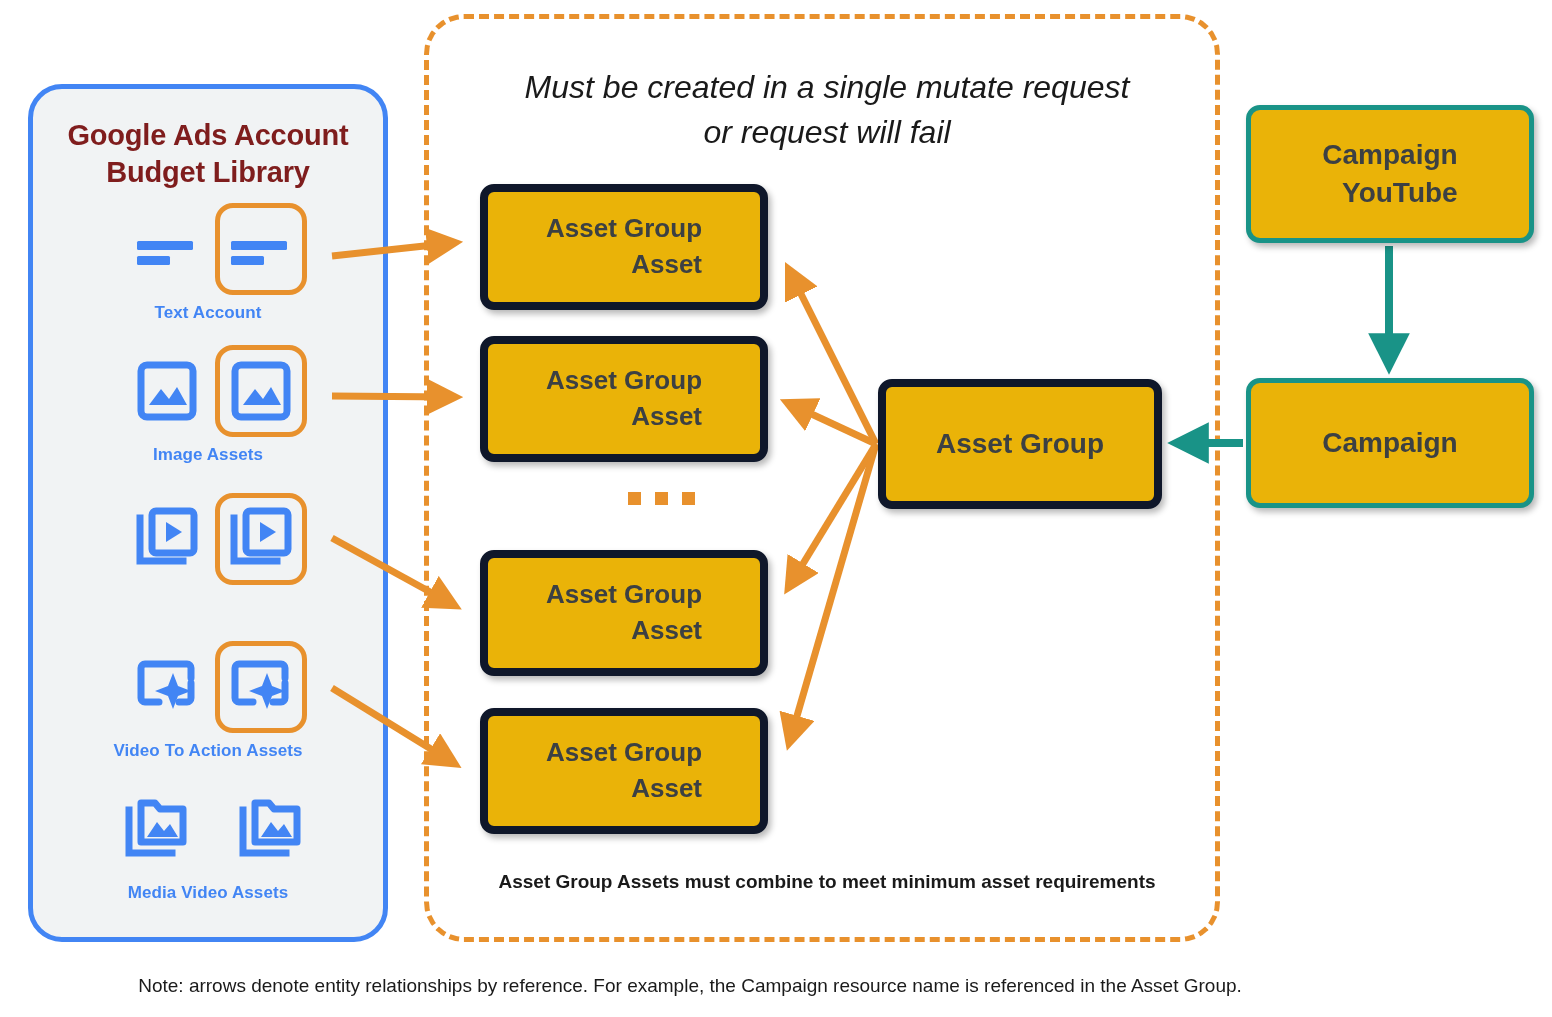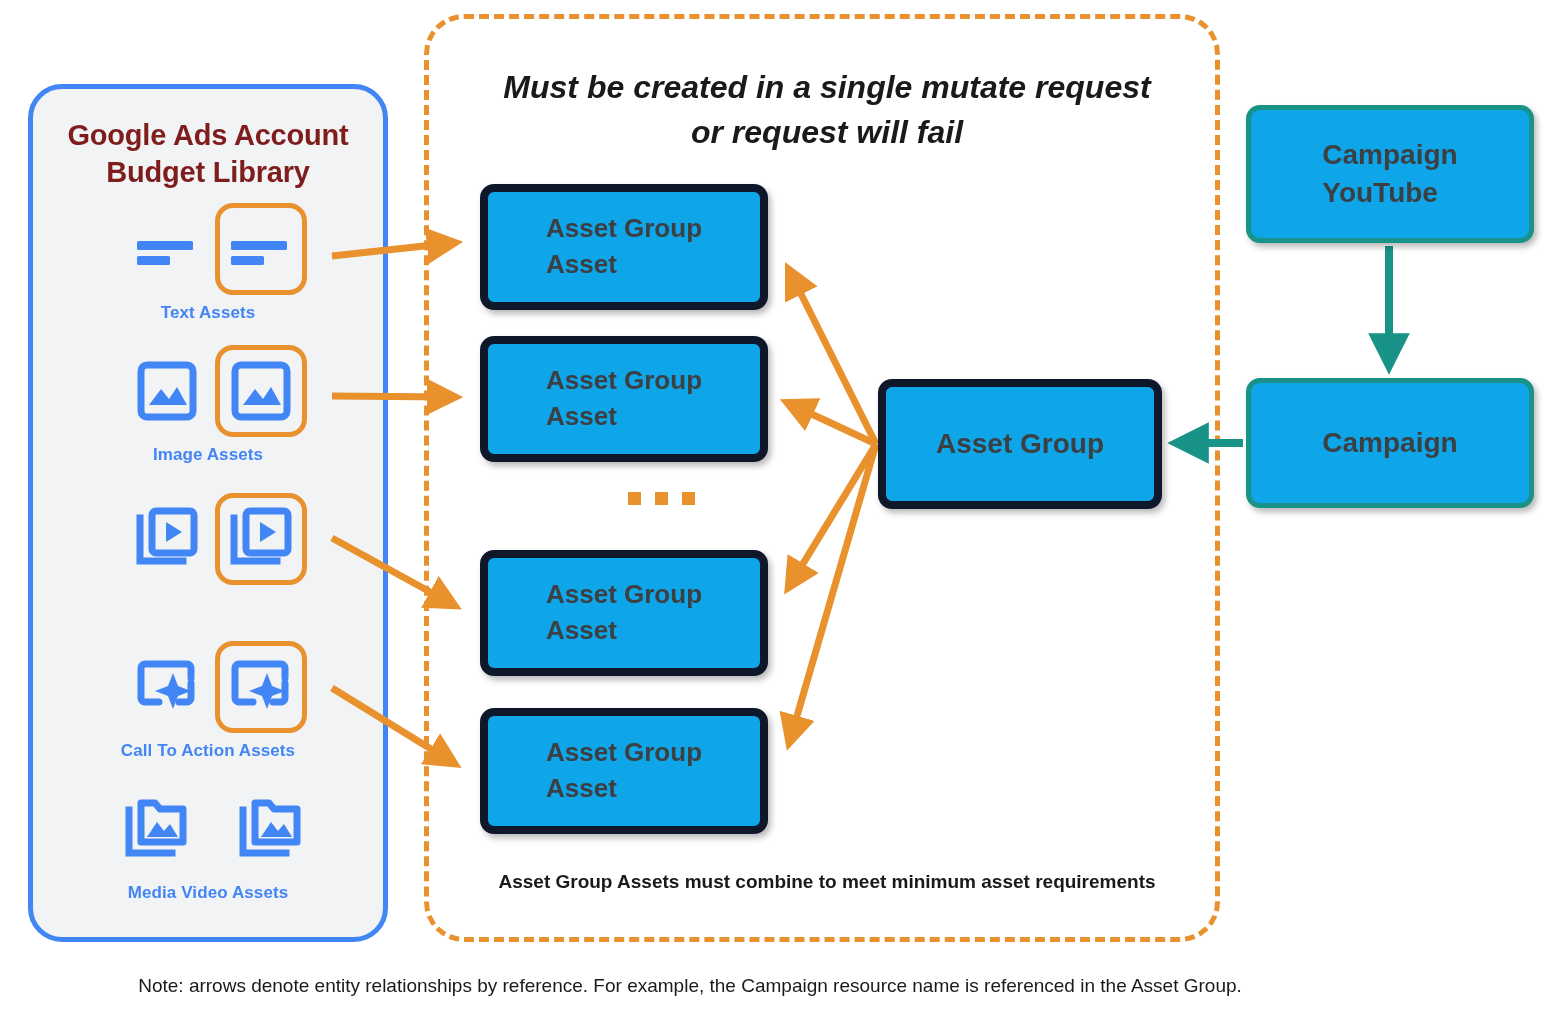--- a/index.html
+++ b/index.html
@@ -109,46 +109,46 @@
     box-sizing: border-box;
     background: #ffffff;
   }
   .mutate-title {
     position: absolute;
     left: 30px;
     top: 46px;
     width: 736px;
     text-align: center;
     font-style: italic;
-    font-weight: bold;
+    font-weight: normal;
     font-size: 32px;
     color: #1a1a1a;
     line-height: 1.42;
   }
   .mutate-footer {
     position: absolute;
     left: 14px;
     bottom: 44px;
     width: 768px;
     text-align: center;
     font-size: 19px;
     font-weight: bold;
     color: #1a1a1a;
   }
 
   
   .node {
     position: absolute;
-    background: #0ea5e9;
+    background: #eab308;
     box-sizing: border-box;
     border-radius: 14px;
     display: flex;
     align-items: center;
     justify-content: center;
-    text-align: left;
+    text-align: right;
     color: #3c4043;
     box-shadow: 3px 4px 6px rgba(0,0,0,0.28);
   }
   .node.orange { border: 8px solid #0f172a; }
   .node.teal { border: 5px solid #199387; }
 
   .aga {
     width: 288px;
     height: 126px;
     left: 480px;
@@ -233,21 +233,21 @@
             <rect x="4" y="41" width="33" height="9" rx="1.5" fill="#4285f4"></rect>
           </svg>
         </div>
         <div class="icon-slot second boxed">
           <svg class="glyph" viewBox="0 0 68 68">
             <rect x="4" y="26" width="56" height="9" rx="1.5" fill="#4285f4"></rect>
             <rect x="4" y="41" width="33" height="9" rx="1.5" fill="#4285f4"></rect>
           </svg>
         </div>
       </div>
-      <div class="asset-caption">Text Assets</div>
+      <div class="asset-caption">Text Account</div>
     </div>
 
     <div class="asset-row" style="top:252px;">
       <div class="asset-icons">
         <div class="icon-slot first">
           <svg class="glyph" viewBox="0 0 68 68">
             <rect x="8" y="8" width="52" height="52" rx="6" fill="none" stroke="#4285f4" stroke-width="7"></rect>
             <path d="M16 48 L28 32 L36 42 L44 30 L54 48 Z" fill="#4285f4"></path>
           </svg>
         </div>
@@ -290,21 +290,21 @@
           </svg>
         </div>
         <div class="icon-slot second boxed">
           <svg class="glyph" viewBox="0 0 68 68">
             <path d="M58 25 L58 15 A4 4 0 0 0 54 11 L12 11 A4 4 0 0 0 8 15 L8 45 A4 4 0 0 0 12 49 L26 49" fill="none" stroke="#4285f4" stroke-width="7" stroke-linecap="round"></path>
             <path d="M58 30 L58 45 A4 4 0 0 1 54 49 L46 49" fill="none" stroke="#4285f4" stroke-width="7" stroke-linecap="round"></path>
             <path d="M40 20 L45 33 L58 38 L45 43 L40 56 L35 43 L22 38 L35 33 Z" fill="#4285f4"></path>
           </svg>
         </div>
       </div>
-      <div class="asset-caption">Call To Action Assets</div>
+      <div class="asset-caption">Video To Action Assets</div>
     </div>
 
     <div class="asset-row" style="top:690px;">
       <div class="asset-icons">
         <div class="icon-slot first" style="left:78px;">
           <svg class="glyph" viewBox="0 0 68 68">
             <path d="M6 15 L6 58 L49 58" fill="none" stroke="#4285f4" stroke-width="7" stroke-linecap="square"></path>
             <path d="M18 8 L32 8 L37 14 L60 14 L60 47 L18 47 Z" fill="none" stroke="#4285f4" stroke-width="7" stroke-linejoin="round"></path>
             <path d="M24 42 L34 27 L41 36 L47 29 L55 42 Z" fill="#4285f4"></path>
           </svg>

